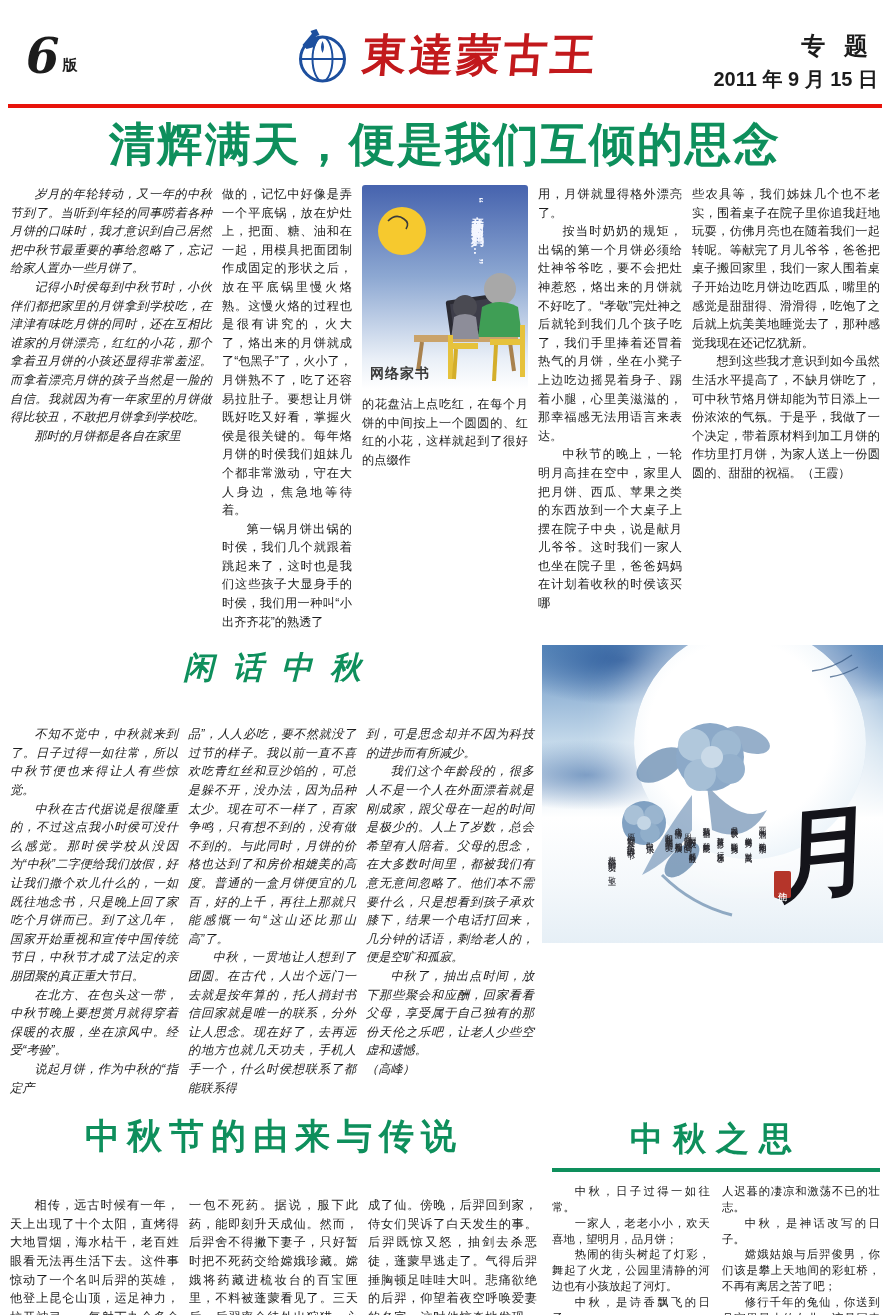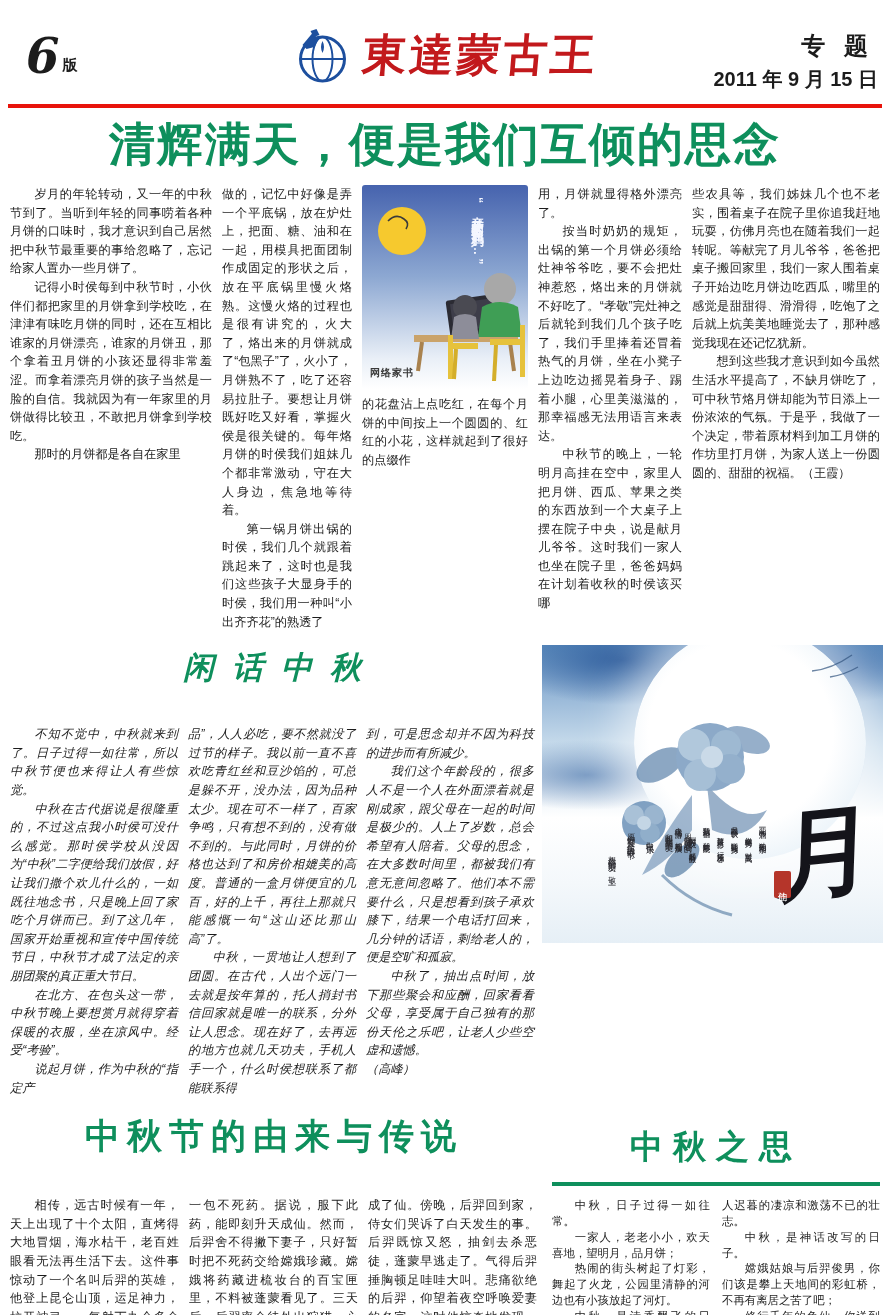--- a/index.html
+++ b/index.html
@@ -22,26 +22,26 @@
 
   
   .cols{display:flex;}
   .col p{margin:0;text-align:justify;}
   .bodytxt{font-size:12.2px;line-height:18.6px;margin-top:36px;}
   .ind{text-indent:2em;}
   .signline{text-align:center;padding-right:6px;}
 
   
   .art1{margin:12px 10px 0;gap:10px;}
-  .a1c0{width:202px;} .a1c1{width:130px;} .a1c2{width:166px;} .a1c3{width:144px;} .a1c4{width:188px;}
+  .a1c0{width:202px;font-style:italic;} .a1c1{width:130px;} .a1c2{width:166px;} .a1c3{width:144px;} .a1c4{width:188px;}
 
   
   .img1{position:relative;width:166px;height:204px;border-radius:3px;overflow:hidden;margin-bottom:6px;}
   .img1 .speech{position:absolute;top:12px;left:106px;height:160px;writing-mode:vertical-rl;color:#f5f7ff;font-size:12.5px;letter-spacing:3px;font-weight:bold;}
-  .img1 .cap{position:absolute;left:8px;bottom:6px;font-size:10px;font-weight:bold;color:#3a3a3a;letter-spacing:1px;}
+  .img1 .cap{position:absolute;left:8px;bottom:6px;font-size:14px;font-weight:bold;color:#3a3a3a;letter-spacing:1px;}
 
   
   .sec2{display:flex;margin:14px 10px 0;gap:8px;}
   .sec2left{width:524px;font-style:italic;}
   .greenT{color:#0e8f5c;font-weight:900;text-align:center;}
   .t-xianhua{font-size:31px;letter-spacing:18px;text-indent:18px;margin:2px 0 16px;}
   .sec2 .cols{gap:10px;}
   .sec2 .col{width:168px;}
 
   .img2{position:relative;width:341px;height:298px;overflow:hidden;flex:none;
@@ -63,21 +63,21 @@
   .img2 .calli{position:absolute;right:8px;top:158px;font-family:"DejaVu Serif","Liberation Serif",serif;font-size:98px;line-height:98px;color:#14141a;transform:rotate(-6deg) skewX(-8deg);font-weight:bold;}
   .img2 .seal{position:absolute;right:92px;top:226px;width:17px;height:27px;background:#b5352a;border-radius:2px;color:#fff;font-size:9px;line-height:10px;writing-mode:vertical-rl;text-orientation:upright;display:flex;align-items:center;justify-content:center;}
 
   
   .sec3{display:flex;margin:16px 10px 0;gap:14px;}
   .sec3a{width:528px;}
   .t-origin{font-size:35px;letter-spacing:7px;margin:0 0 14px;}
   .sec3a .cols{gap:10px;}
   .sec3a .col{width:169px;}
   .sec3b{width:328px;}
-  .t-sizhi{font-size:33px;letter-spacing:10px;margin:12px;}
+  .t-sizhi{font-size:33px;letter-spacing:10px;margin:4px;}
   .underline-green{height:4px;background:#0e8f5c;margin:6px 0 12px;}
   .sec3b .cols{gap:12px;}
   .sec3b .col{width:158px;}
   .smalltxt{font-size:11.4px;line-height:15.8px;}
   .absfill{position:absolute;inset:0;}
 </style>
 </head>
 <body>
 
 <div class="page">
@@ -101,21 +101,21 @@
     <div class="secttl">专 题</div>
     <div class="dateln">2011 年 9 月 15 日</div>
   </div>
   <div class="redrule"></div>
 
   <div class="headline">清辉满天，便是我们互倾的思念</div>
 
   <div class="cols art1 bodytxt">
     <div class="col a1c0">
       <p class="ind">岁月的年轮转动，又一年的中秋节到了。当听到年轻的同事唠着各种月饼的口味时，我才意识到自己居然把中秋节最重要的事给忽略了，忘记给家人置办一些月饼了。</p>
-      <p class="ind">记得小时侯每到中秋节时，小伙伴们都把家里的月饼拿到学校吃，在津津有味吃月饼的同时，还在互相比谁家的月饼漂亮，谁家的月饼丑，那个拿着丑月饼的小孩还显得非常羞涩。而拿着漂亮月饼的孩子当然是一脸的自信。我就因为有一年家里的月饼做得比较丑，不敢把月饼拿到学校吃。</p>
+      <p class="ind">记得小时侯每到中秋节时，小伙伴们都把家里的月饼拿到学校吃，在津津有味吃月饼的同时，还在互相比谁家的月饼漂亮，红红的小花，那个拿着丑月饼的小孩还显得非常羞涩。而拿着漂亮月饼的孩子当然是一脸的自信。我就因为有一年家里的月饼做得比较丑，不敢把月饼拿到学校吃。</p>
       <p class="ind">那时的月饼都是各自在家里</p>
     </div>
     <div class="col a1c1">
       <p>做的，记忆中好像是弄一个平底锅，放在炉灶上，把面、糖、油和在一起，用模具把面团制作成固定的形状之后，放在平底锅里慢火烙熟。这慢火烙的过程也是很有讲究的，火大了，烙出来的月饼就成了“包黑子”了，火小了，月饼熟不了，吃了还容易拉肚子。要想让月饼既好吃又好看，掌握火侯是很关键的。每年烙月饼的时侯我们姐妹几个都非常激动，守在大人身边，焦急地等待着。</p>
       <p class="ind">第一锅月饼出锅的时侯，我们几个就跟着跳起来了，这时也是我们这些孩子大显身手的时侯，我们用一种叫“小出齐齐花”的熟透了</p>
     </div>
     <div class="col a1c2">
       <div class="img1">
         <svg class="absfill" width="166" height="204" viewBox="0 0 166 204">
           <defs>

